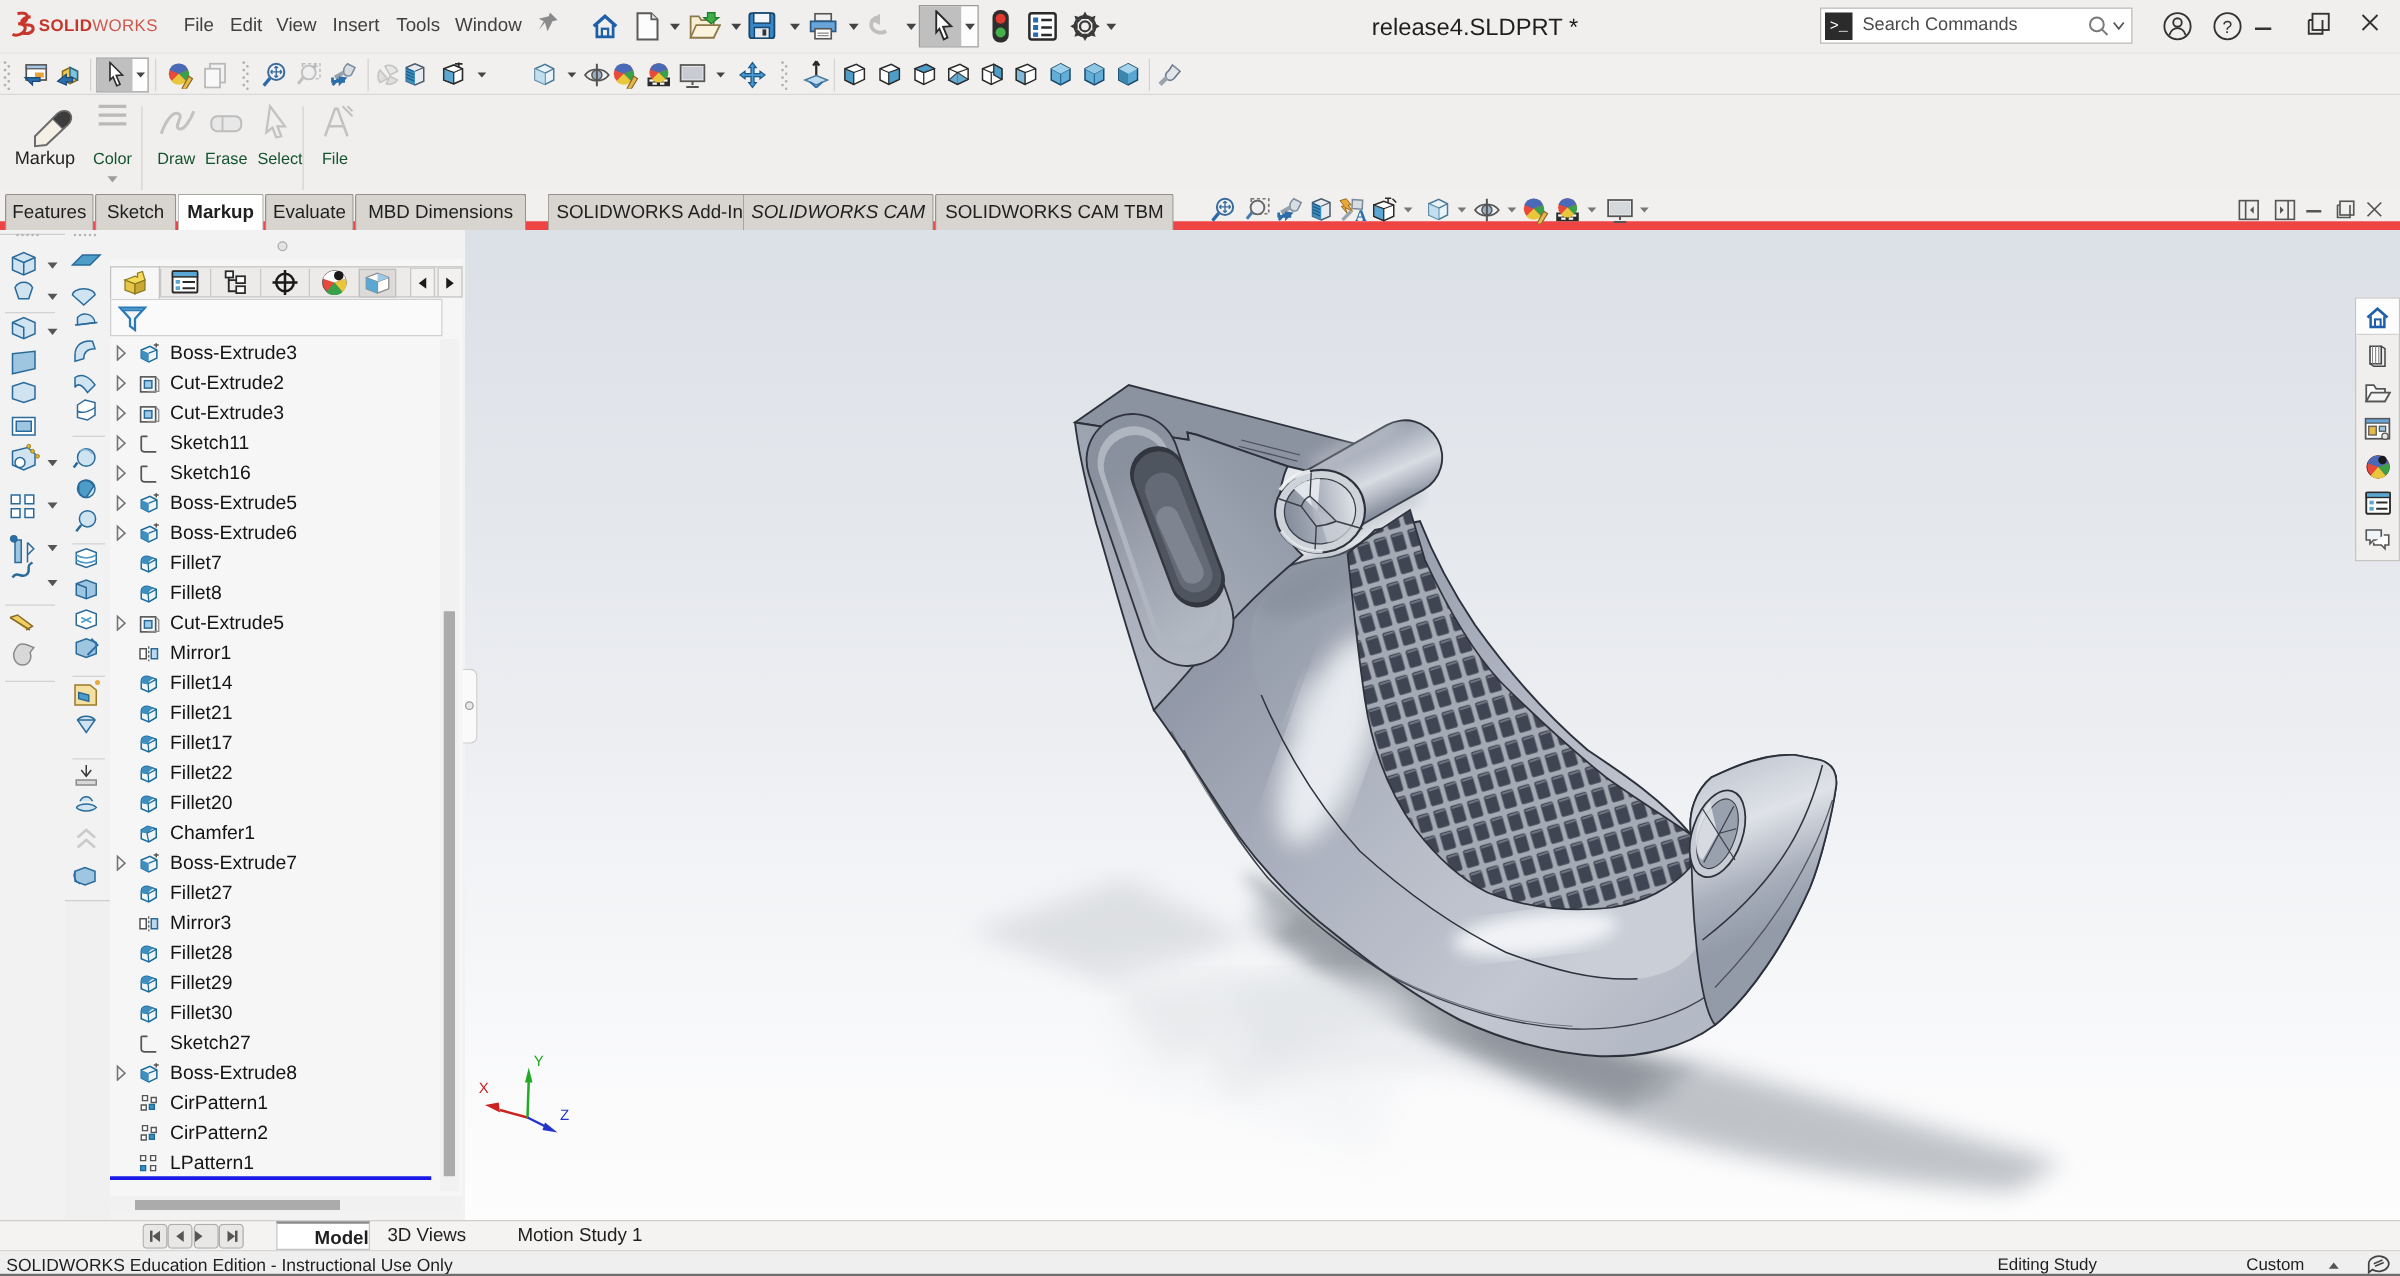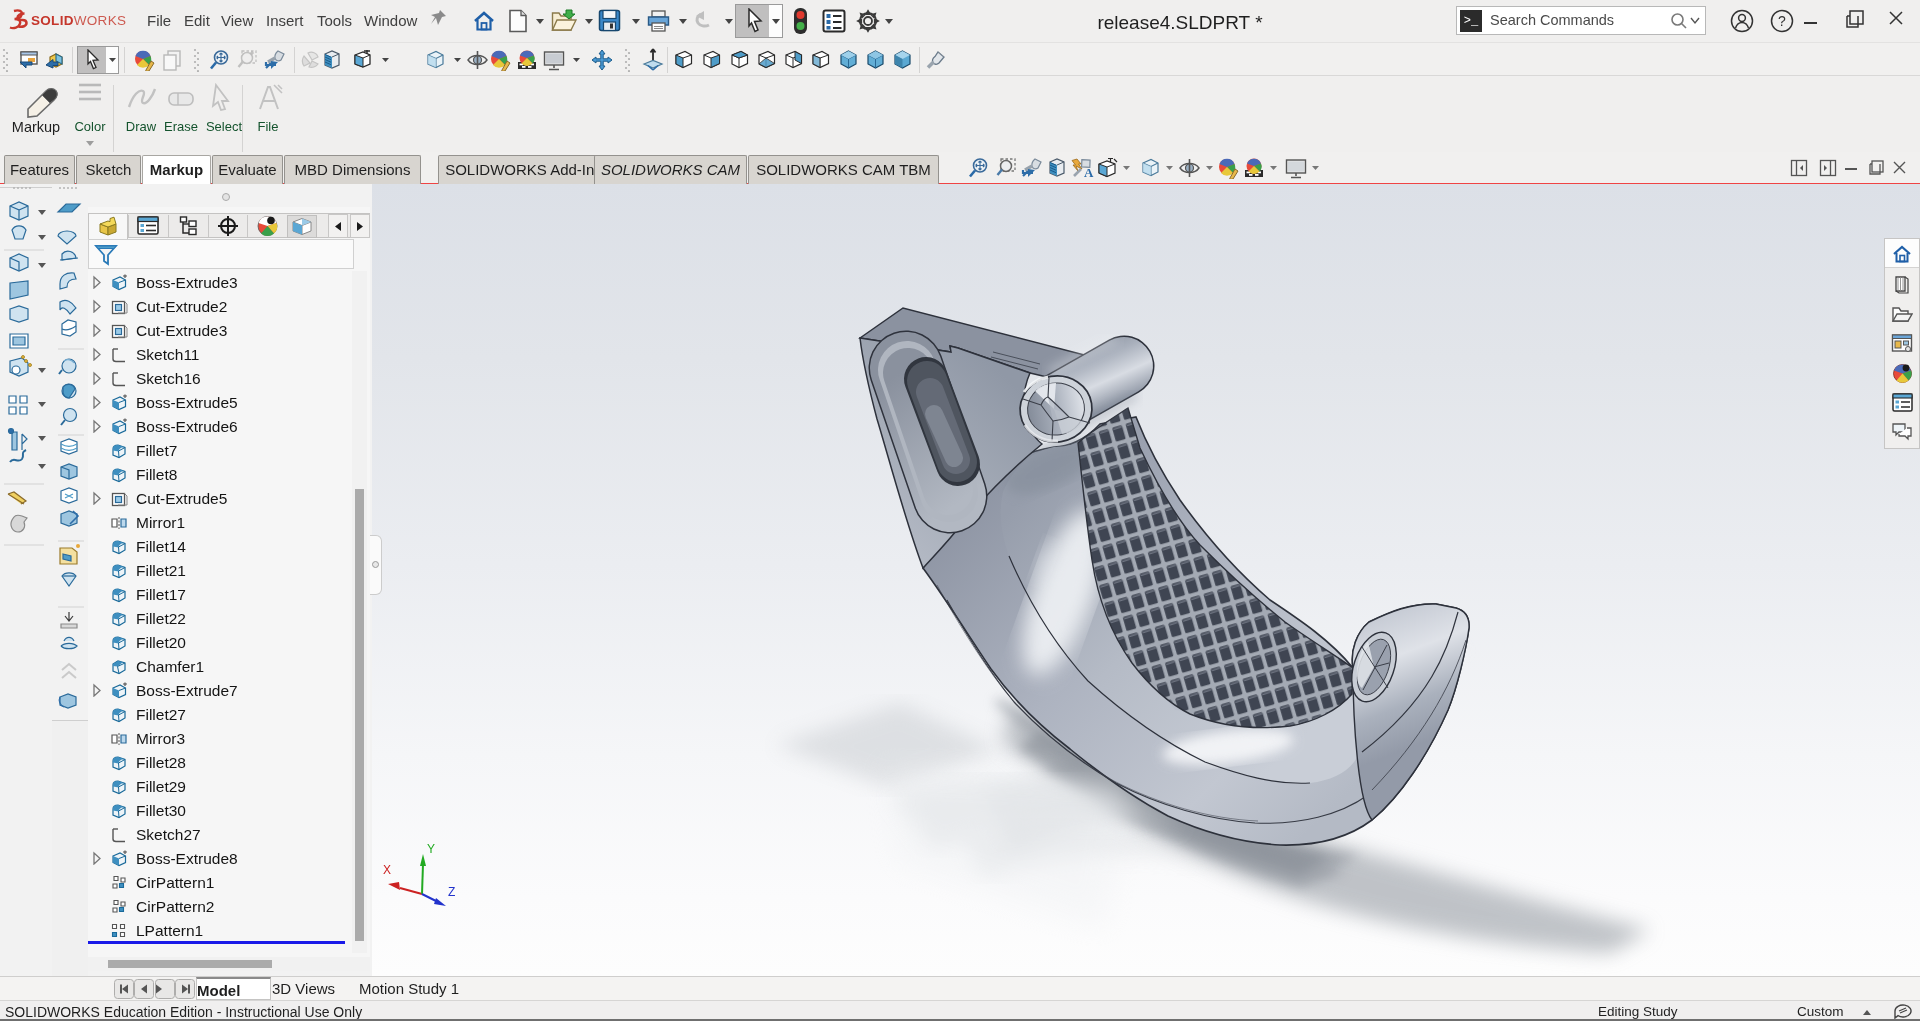--- a/index.html
+++ b/index.html
@@ -1,28 +1,28 @@
 <!DOCTYPE html>
 <html><head><meta charset="utf-8"><style>
 *{margin:0;padding:0;box-sizing:border-box;}
 html,body{width:1920px;height:1021px;overflow:hidden;font-family:"Liberation Sans",sans-serif;background:#f0efef;}
 .abs{position:absolute;}
 #titlebar{position:absolute;left:0;top:0;width:1920px;height:42px;background:#f0efee;}
 .menuitem{position:absolute;top:12px;font-size:15px;color:#404040;}
 #row2{position:absolute;left:0;top:42px;width:1920px;height:34px;background:#f1f0ef;border-top:1px solid #e3e2e1;border-bottom:1px solid #d9d8d7;}
 #ribbon{position:absolute;left:0;top:77px;width:1920px;height:75px;background:#f0efee;}
 .rlabel{position:absolute;font-size:13px;color:#14532d;}
-#tabrow{position:absolute;left:0;top:152px;width:1920px;height:32px;background:#f1f0ef;border-bottom:1px solid #ef4444;}
+#tabrow{position:absolute;left:0;top:152px;width:1920px;height:32px;background:#f1f0ef;border-bottom:7px solid #ef4444;}
 .tab{position:absolute;top:3px;height:29px;background:#d8d5d0;border:1px solid #94928e;border-bottom:none;font-size:15px;color:#1f1f1f;text-align:center;line-height:27px;border-radius:2px 2px 0 0;}
 .tab.active{background:#ffffff;font-weight:bold;border-color:#a8a6a2;z-index:3;}
 #main{position:absolute;left:0;top:184px;width:1920px;height:792px;background:#f0f0f0;}
 #viewport{position:absolute;left:372px;top:0;width:1548px;height:792px;background:linear-gradient(180deg,#dce0e7 0%,#e2e5ea 22%,#ebedf1 48%,#f5f6f8 72%,#fbfbfc 90%,#fdfdfd 100%);overflow:hidden;}
 #treepanel{position:absolute;left:88px;top:23px;width:282px;height:764px;background:#f6f6f6;}
 #bottomtabs{position:absolute;left:0;top:976px;width:1920px;height:24px;background:#f4f3f2;border-top:1px solid #cfcecd;}
-.btab{position:absolute;top:0;height:23px;font-size:15px;color:#1f1f1f;text-align:left;line-height:23px;}
+.btab{position:absolute;top:0;height:23px;font-size:15px;color:#1f1f1f;text-align:right;line-height:23px;margin-left:25px;}
 #statusbar{position:absolute;left:0;top:1000px;width:1920px;height:21px;background:#f0efef;border-top:1px solid #d6d5d4;font-size:13.5px;color:#1f1f1f;}
 .treerow{position:absolute;left:0;height:24px;width:260px;font-size:15.5px;color:#141414;white-space:nowrap;}
 .treerow .lbl{position:absolute;left:48px;top:3px;}
 .treerow svg{position:absolute;left:22px;top:3px;}
 .treerow .arr{position:absolute;left:4px;top:4px;width:10px;height:14px;}
 .sep2{position:absolute;width:1px;background:#d4d3d2;top:4px;height:26px;}
 </style></head><body>
 
 <div id="titlebar">
   <svg class="abs" style="left:4px;top:9px" width="130" height="24" viewBox="0 0 130 24">

